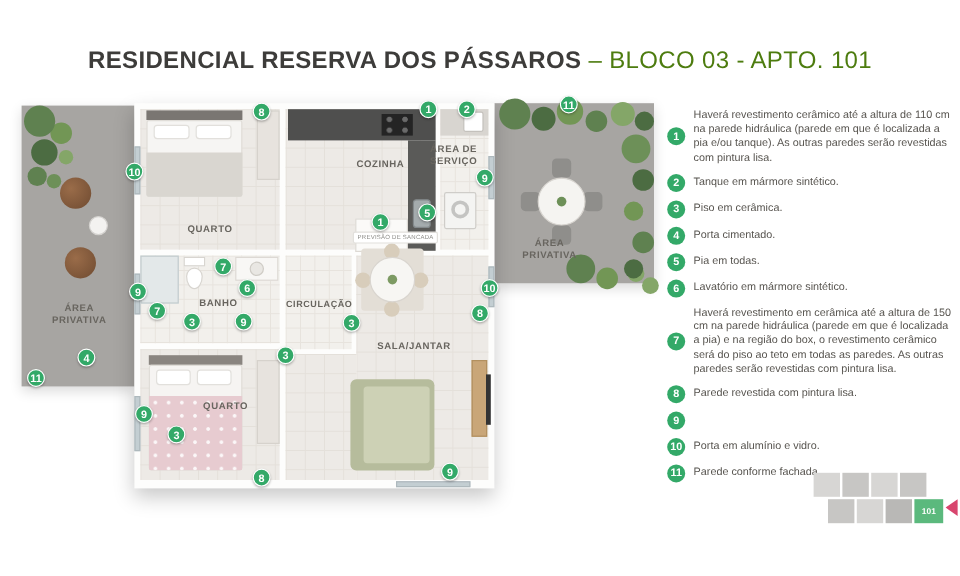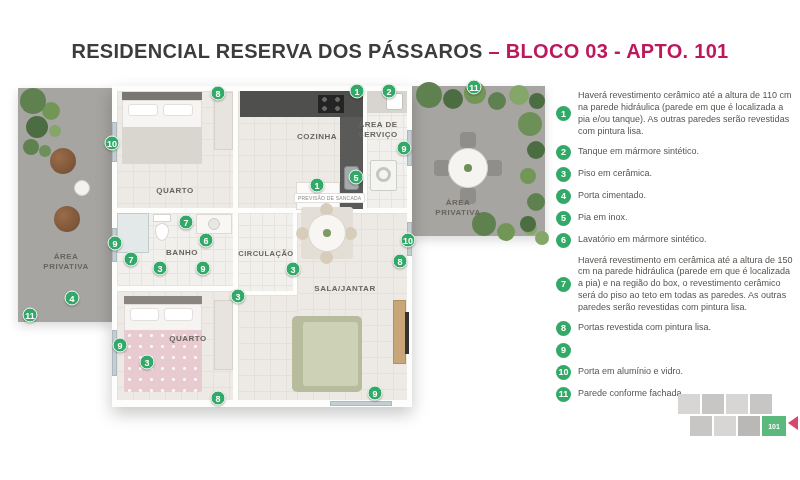--- a/index.html
+++ b/index.html
@@ -1,21 +1,21 @@
 <!DOCTYPE html>
 <html><head>
 <meta charset="utf-8">
 <style>
   *{box-sizing:border-box;margin:0;padding:0}
   html,body{width:800px;height:480px;font-family:"Liberation Sans",sans-serif;background:#ffffff;overflow:hidden}
   #app{position:relative;width:800px;height:480px;background:#ffffff}
   .abs{position:absolute}
   h1{font-size:20px;font-weight:bold;letter-spacing:.3px;text-align:center;width:100%;position:absolute;top:40px}
   .title-main{color:#3d3c3a}
-  .title-sub{color:#be185d;font-weight:bold}
+  .title-sub{color:#4d7c0f;font-weight:normal}
   .patio{background:#a7a5a2;box-shadow:0 4px 10px rgba(0,0,0,.15)}
   .slab{background:#fdfdfc;box-shadow:0 7px 16px rgba(0,0,0,.22)}
   .floor{background:#edeae6;background-image:linear-gradient(#e4e0da 1px,transparent 1px),linear-gradient(90deg,#e4e0da 1px,transparent 1px);background-size:16px 16px}
   .floor-light{background:#f2f0ec;background-image:linear-gradient(#e7e3dd 1px,transparent 1px),linear-gradient(90deg,#e7e3dd 1px,transparent 1px);background-size:12px 12px}
   .window{background:#c3ced2;border:1px solid #aeb9bd}
   .plant{border-radius:50%}
   .room-label{position:absolute;font-size:8px;font-weight:bold;letter-spacing:.5px;color:#68655f;text-align:center;line-height:1.3;z-index:4;text-transform:uppercase}
   .sancada{position:absolute;z-index:4;background:#ffffff;border-radius:2px;padding:1px 3px;font-size:5px;letter-spacing:.2px;color:#8a8a86;white-space:nowrap;border:1px solid #e2e0dc}
   .marker{position:absolute;width:15px;height:15px;border-radius:50%;color:#fff;font-size:9px;font-weight:bold;display:flex;align-items:center;justify-content:center;transform:translate(-50%,-50%);border:1px solid #ffffff;box-shadow:0 1px 2px rgba(0,0,0,.3);z-index:6}
   .legend{position:absolute;left:556px;top:90px;width:240px;display:flex;flex-direction:column;gap:7px}
@@ -171,33 +171,33 @@
       <div class="legend-item">
         <span class="legend-badge" style="background: rgb(51, 169, 104);">3</span>
         <span class="legend-text">Piso em cerâmica.</span>
       </div>
       <div class="legend-item">
         <span class="legend-badge" style="background: rgb(51, 169, 104);">4</span>
         <span class="legend-text">Porta cimentado.</span>
       </div>
       <div class="legend-item">
         <span class="legend-badge" style="background: rgb(51, 169, 104);">5</span>
-        <span class="legend-text">Pia em inox.</span>
+        <span class="legend-text">Pia em todas.</span>
       </div>
       <div class="legend-item">
         <span class="legend-badge" style="background: rgb(51, 169, 104);">6</span>
         <span class="legend-text">Lavatório em mármore sintético.</span>
       </div>
       <div class="legend-item">
         <span class="legend-badge" style="background: rgb(51, 169, 104);">7</span>
         <span class="legend-text">Haverá revestimento em cerâmica até a altura de 150 cm na parede hidráulica (parede em que é localizada a pia) e na região do box, o revestimento cerâmico será do piso ao teto em todas as paredes. As outras paredes serão revestidas com pintura lisa.</span>
       </div>
       <div class="legend-item">
         <span class="legend-badge" style="background: rgb(51, 169, 104);">8</span>
-        <span class="legend-text">Portas revestida com pintura lisa.</span>
+        <span class="legend-text">Parede revestida com pintura lisa.</span>
       </div>
       <div class="legend-item">
         <span class="legend-badge" style="background: rgb(51, 169, 104);">9</span>
       </div>
       <div class="legend-item">
         <span class="legend-badge" style="background: rgb(51, 169, 104);">10</span>
         <span class="legend-text">Porta em alumínio e vidro.</span>
       </div>
       <div class="legend-item">
         <span class="legend-badge" style="background: rgb(51, 169, 104);">11</span>

